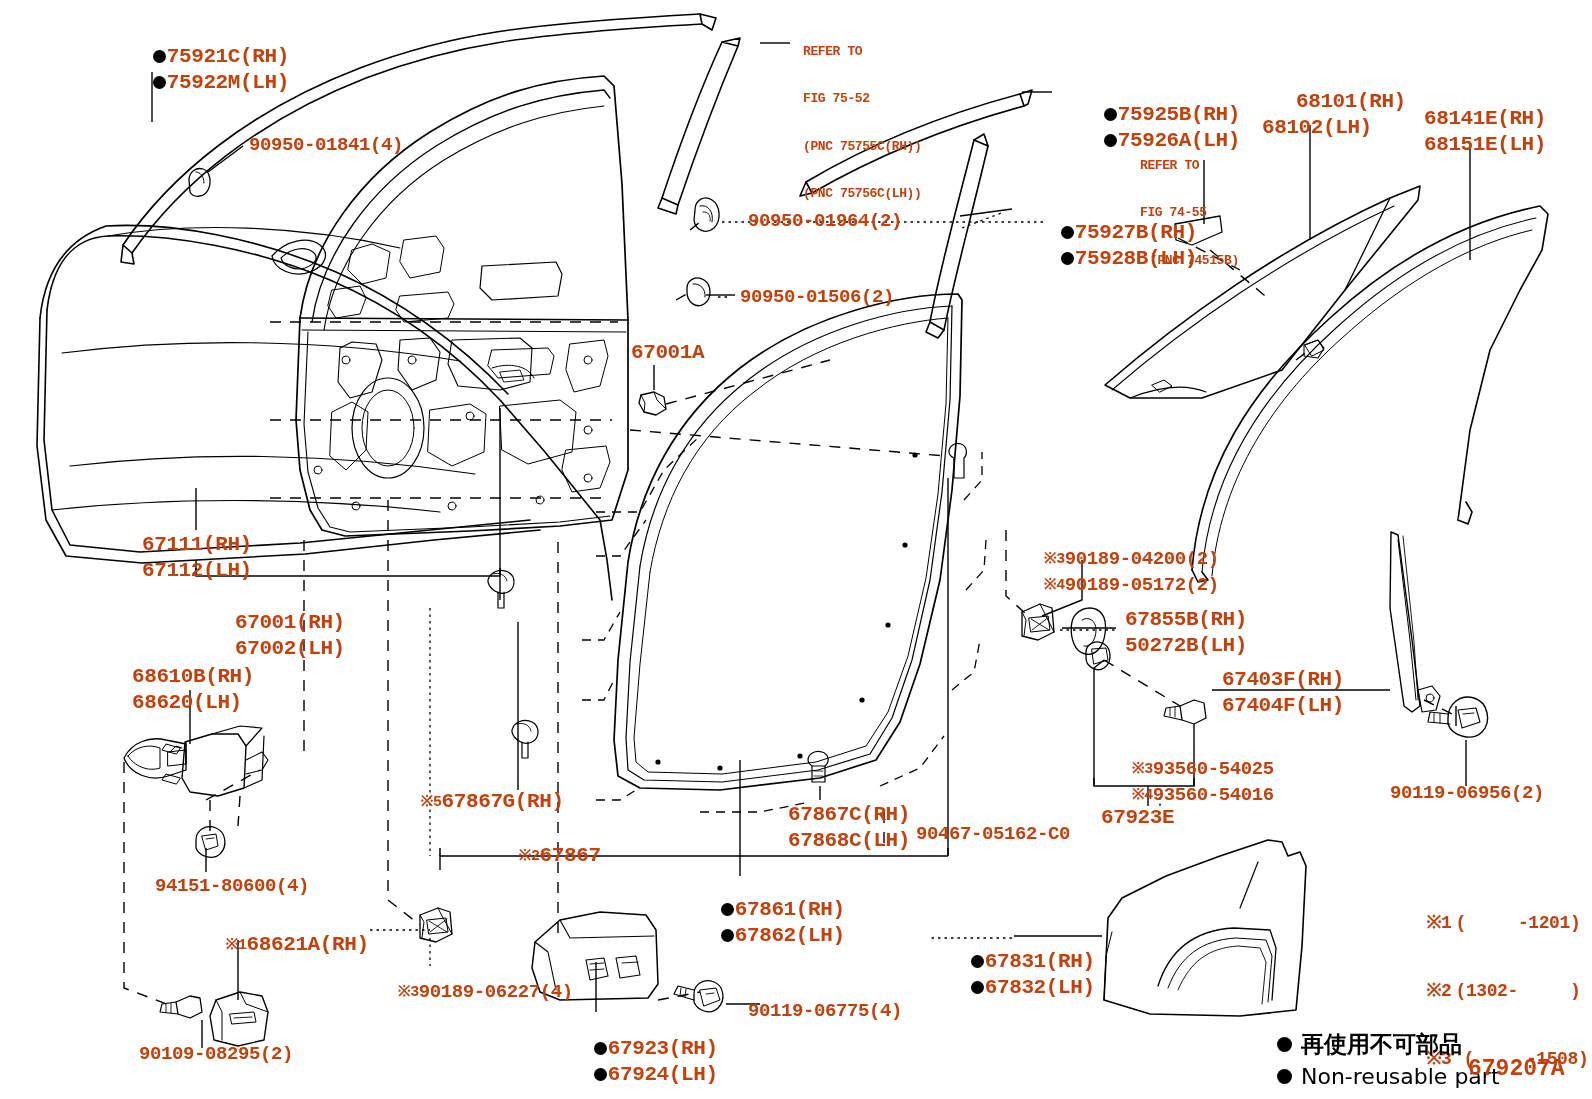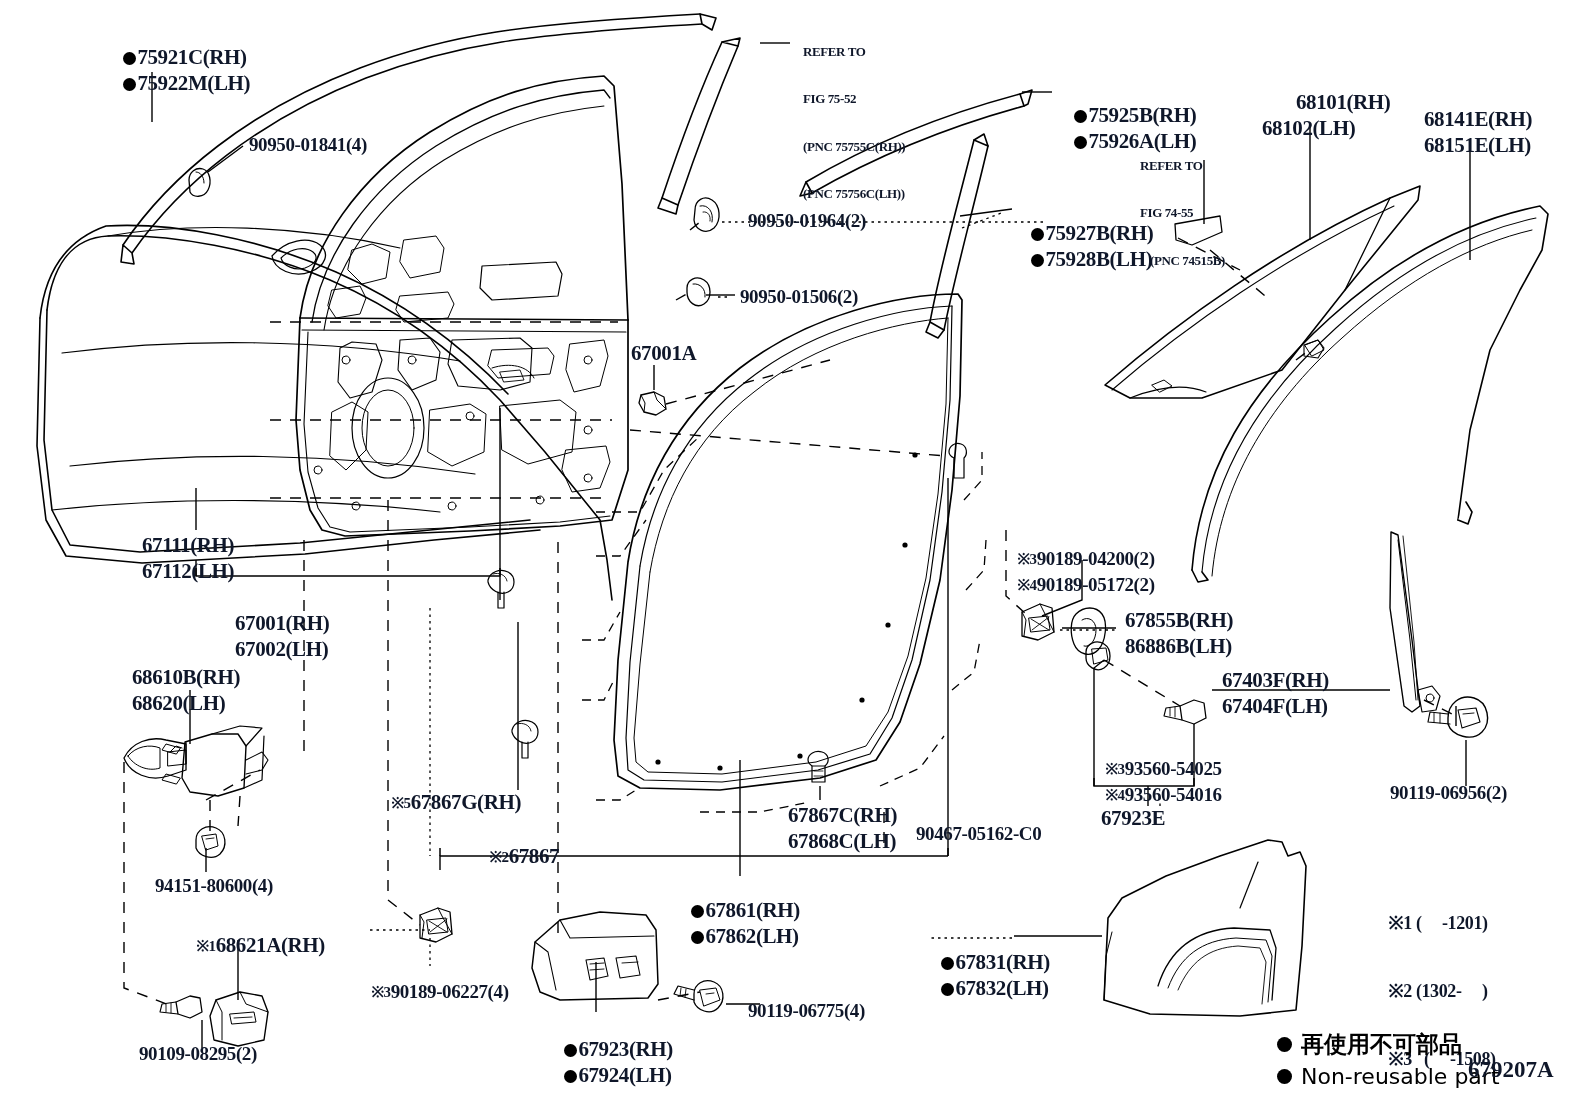--- a/index.html
+++ b/index.html
@@ -21,22 +21,22 @@
   }
   svg.art {
     position: absolute;
     left: 0; top: 0;
     width: 1592px; height: 1099px;
     pointer-events: none;
   }
   .lbl {
     position: absolute;
     white-space: pre;
-    color: #0f172a;
-    font-family: Liberation Serif, serif;
+    color: #c2410c;
+    font-family: Liberation Mono, monospace;
     line-height: 1.18;
     letter-spacing: -0.4px;
   }
   .lbl.big   { font-size: 21px; font-weight: 700; }
   .lbl.mid   { font-size: 19px; font-weight: 700; }
   .lbl.note  { font-size: 18px; font-weight: 700; }
   .dot {
     display: inline-block;
     width: 13px; height: 13px;
     border-radius: 50%;
@@ -579,21 +579,21 @@
   <div class="lbl mid" style="left:916px; top:823px;">90467-05162-C0</div>
 
   <div class="lbl mid" style="left:1000px; top:526px;">
     <span class="ast">※3</span><span>90189-04200(2)</span>
   </div>
   <div class="lbl mid" style="left:1000px; top:552px;">
     <span class="ast">※4</span><span>90189-05172(2)</span>
   </div>
 
   <div class="lbl big" style="left:1125px; top:608px;">67855B(RH)</div>
-  <div class="lbl big" style="left:1125px; top:634px;">86886B(LH)</div>
+  <div class="lbl big" style="left:1125px; top:634px;">50272B(LH)</div>
 
   <div class="lbl big" style="left:1222px; top:668px;">67403F(RH)</div>
   <div class="lbl big" style="left:1222px; top:694px;">67404F(LH)</div>
 
   <div class="lbl mid" style="left:1088px; top:736px;">
     <span class="ast">※3</span><span>93560-54025</span>
   </div>
   <div class="lbl mid" style="left:1088px; top:762px;">
     <span class="ast">※4</span><span>93560-54016</span>
   </div>

